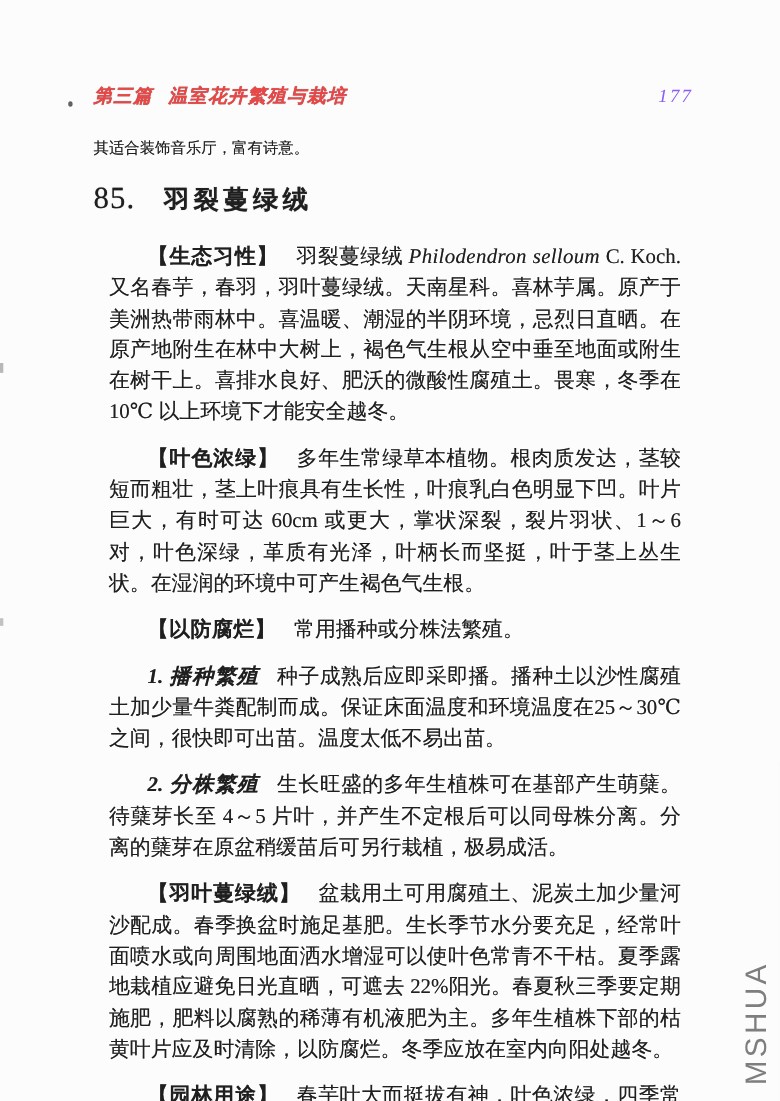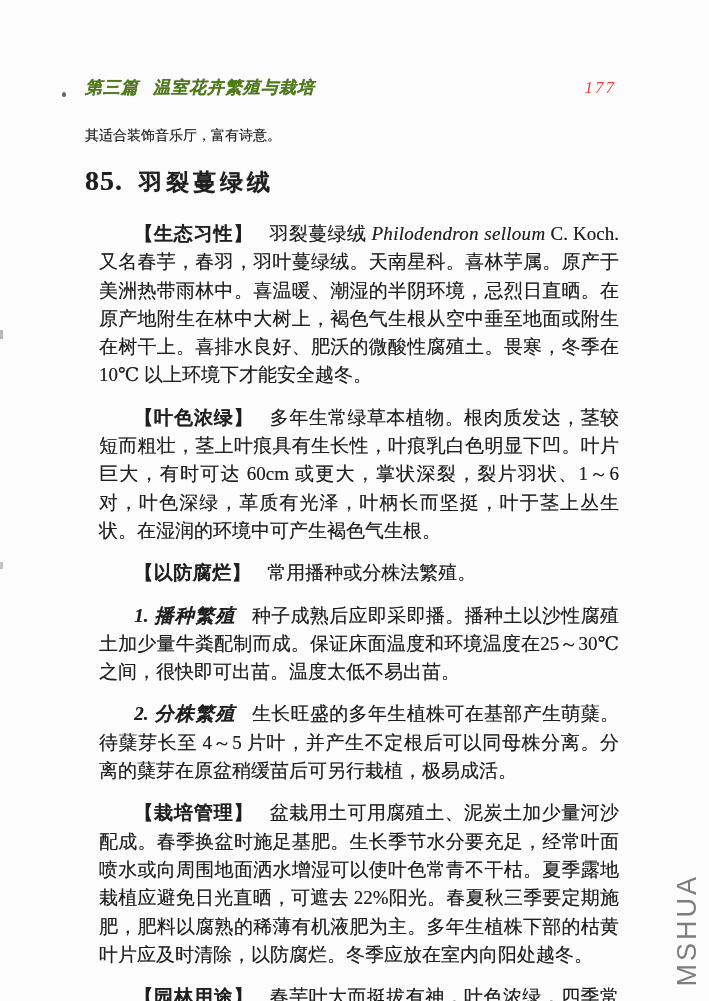--- a/index.html
+++ b/index.html
@@ -25,30 +25,29 @@
     display: flex;
     align-items: baseline;
     justify-content: space-between;
   }
   .header-left {
     font-family: "Liberation Sans", "DejaVu Sans", sans-serif;
     font-weight: bold;
     font-style: italic;
     font-size: 17px;
     letter-spacing: 1px;
-    color: #4d7c0f;
+    color: #ef4444;
     text-shadow: 0 0 0.7px rgba(0,0,0,0.6);
   }
   .header-chapter { margin-right: 14px; }
   .page-number {
     font-style: italic;
     font-size: 17px;
     letter-spacing: 2px;
-    margin-right: 14px;
-    color: #ef4444;
+    color: #8b5cf6;
   }
   
   .intro {
     position: absolute;
     top: 122px;
     left: 85px;
     width: 548px;
     margin: 0;
     font-size: 14px;
     line-height: 28px;
@@ -58,24 +57,24 @@
   .section-title {
     position: absolute;
     top: 165px;
     left: 85px;
     margin: 0;
     display: flex;
     align-items: baseline;
   }
   .section-number {
     font-family: "Liberation Serif", "DejaVu Serif", serif;
-    font-weight: bold;
+    font-weight: normal;
     font-size: 28px;
     letter-spacing: 1px;
-    margin-right: 16px;
+    margin-right: 26px;
     text-shadow: 0 0 0.7px rgba(0,0,0,0.6);
     text-align: right;
   }
   .section-name {
     font-family: "Liberation Sans", "DejaVu Sans", sans-serif;
     font-weight: bold;
     font-size: 23px;
     letter-spacing: 4px;
     text-shadow: 0 0 0.7px rgba(0,0,0,0.6);
   }
@@ -166,21 +165,21 @@
     <p><span class="entry-label">【生态习性】</span><span>羽裂蔓绿绒 </span><span class="latin">Philodendron selloum</span><span> C. Koch. 又名春芋，春羽，羽叶蔓绿绒。天南星科。喜林芋属。原产于美洲热带雨林中。喜温暖、潮湿的半阴环境，忌烈日直晒。在原产地附生在林中大树上，褐色气生根从空中垂至地面或附生在树干上。喜排水良好、肥沃的微酸性腐殖土。畏寒，冬季在 10℃ 以上环境下才能安全越冬。</span></p>
 
     <p><span class="entry-label">【叶色浓绿】</span><span>多年生常绿草本植物。根肉质发达，茎较短而粗壮，茎上叶痕具有生长性，叶痕乳白色明显下凹。叶片巨大，有时可达 60cm 或更大，掌状深裂，裂片羽状、1～6 对，叶色深绿，革质有光泽，叶柄长而坚挺，叶于茎上丛生状。在湿润的环境中可产生褐色气生根。</span></p>
 
     <p><span class="entry-label">【以防腐烂】</span><span>常用播种或分株法繁殖。</span></p>
 
     <p><span class="method-no">1.</span><span class="method-name">播种繁殖</span><span>种子成熟后应即采即播。播种土以沙性腐殖土加少量牛粪配制而成。保证床面温度和环境温度在25～30℃之间，很快即可出苗。温度太低不易出苗。</span></p>
 
     <p><span class="method-no">2.</span><span class="method-name">分株繁殖</span><span>生长旺盛的多年生植株可在基部产生萌蘖。待蘖芽长至 4～5 片叶，并产生不定根后可以同母株分离。分离的蘖芽在原盆稍缓苗后可另行栽植，极易成活。</span></p>
 
-    <p><span class="entry-label">【栽培管理】</span><span>盆栽用土可用腐殖土、泥炭土加少量河沙配成。春季换盆时施足基肥。生长季节水分要充足，经常叶面喷水或向周围地面洒水增湿可以使叶色常青不干枯。夏季露地栽植应避免日光直晒，可遮去 22%阳光。春夏秋三季要定期施肥，肥料以腐熟的稀薄有机液肥为主。多年生植株下部的枯黄叶片应及时清除，以防腐烂。冬季应放在室内向阳处越冬。</span></p>
+    <p><span class="entry-label">【羽叶蔓绿绒】</span><span>盆栽用土可用腐殖土、泥炭土加少量河沙配成。春季换盆时施足基肥。生长季节水分要充足，经常叶面喷水或向周围地面洒水增湿可以使叶色常青不干枯。夏季露地栽植应避免日光直晒，可遮去 22%阳光。春夏秋三季要定期施肥，肥料以腐熟的稀薄有机液肥为主。多年生植株下部的枯黄叶片应及时清除，以防腐烂。冬季应放在室内向阳处越冬。</span></p>
 
     <p><span class="entry-label">【园林用途】</span><span>春芋叶大而挺拔有神，叶色浓绿，四季常青，是</span></p>
 
   </div>
 
   <div class="watermark">MSHUA</div>
 
 </div>
 
 </body></html>

